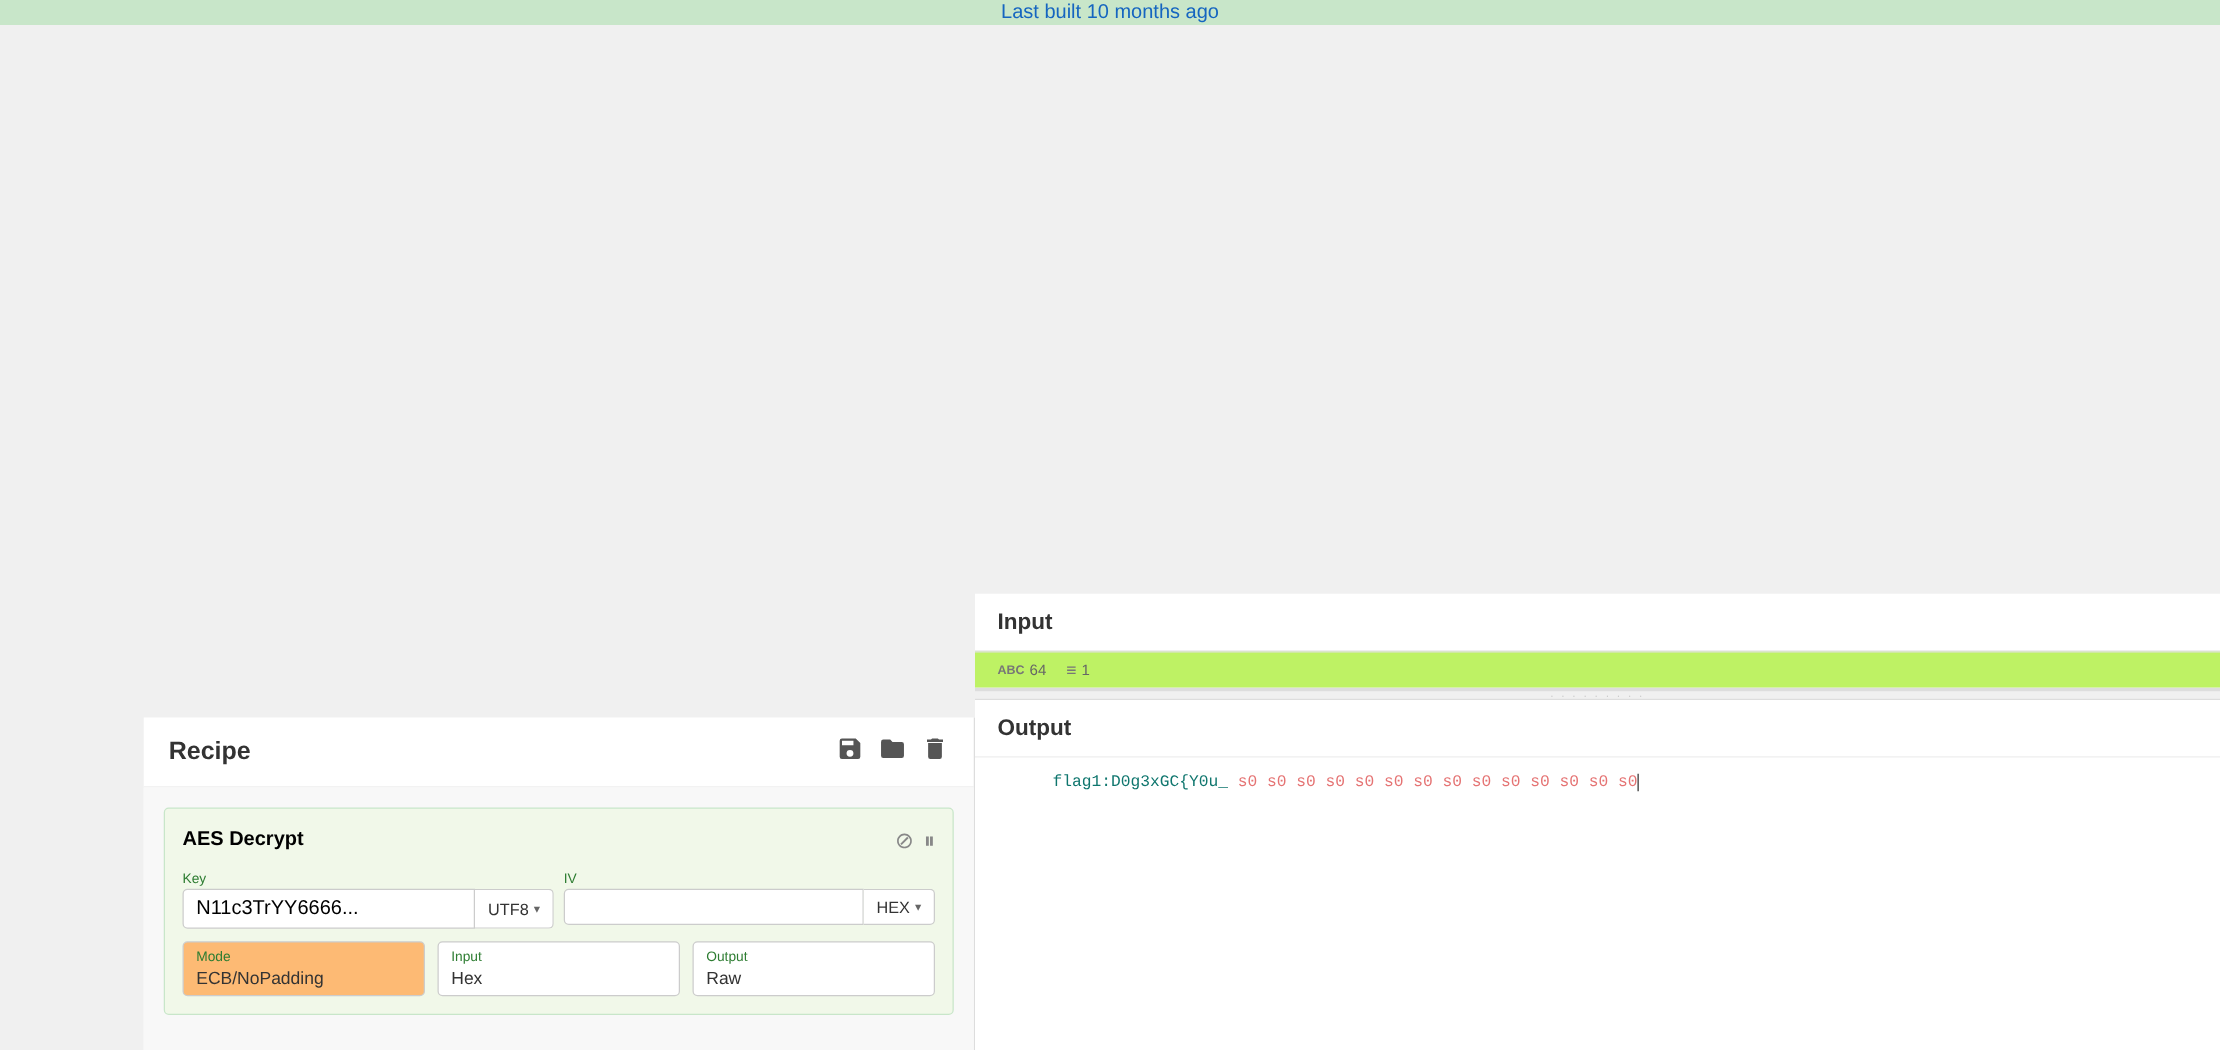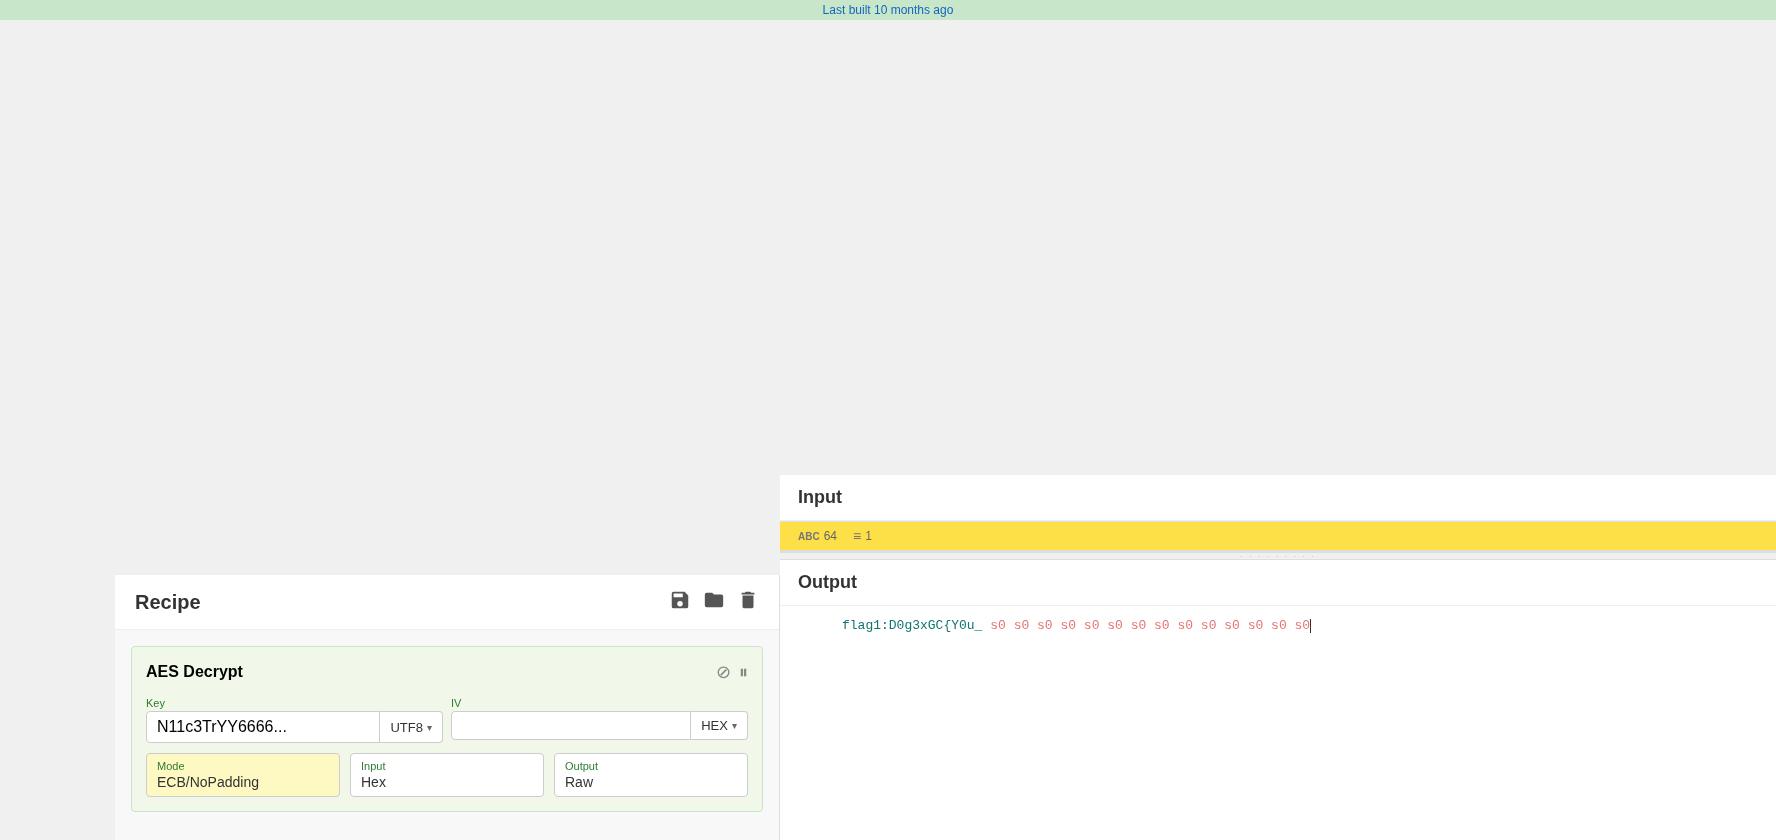--- a/index.html
+++ b/index.html
@@ -11,21 +11,21 @@
       display: flex;
       flex-direction: column;
     }
 
     .top-bar {
       height: 20px;
       background: #c8e6c9;
       display: flex;
       align-items: center;
       justify-content: center;
-      font-size: 12px;
+      font-size: 16px;
       color: #1565c0;
     }
 
     .main-content {
       display: flex;
       flex: 1;
       overflow: hidden;
       align-items: flex-end;
     }
 
@@ -196,21 +196,21 @@
 
     .second-row {
       display: flex;
       gap: 10px;
     }
 
     .mode-group {
       flex: 1;
       border: 1px solid #ccc;
       border-radius: 4px;
-      background: #fef9c3;
+      background: #fdba74;
       padding: 6px 10px;
     }
 
     .input-group {
       flex: 1;
       border: 1px solid #ccc;
       border-radius: 4px;
       background: #fff;
       padding: 6px 10px;
     }
@@ -254,21 +254,21 @@
       font-family: 'Courier New', monospace;
       font-size: 13px;
       color: #333;
       overflow-y: auto;
       word-break: break-all;
       line-height: 1.5;
     }
 
     .io-status-bar {
       padding: 6px 18px;
-      background: #fde047;
+      background: #bef264;
       border-top: 1px solid #e0e0e0;
       display: flex;
       align-items: center;
       gap: 16px;
       font-size: 12px;
       color: #666;
     }
 
     .status-item {
       display: flex;

